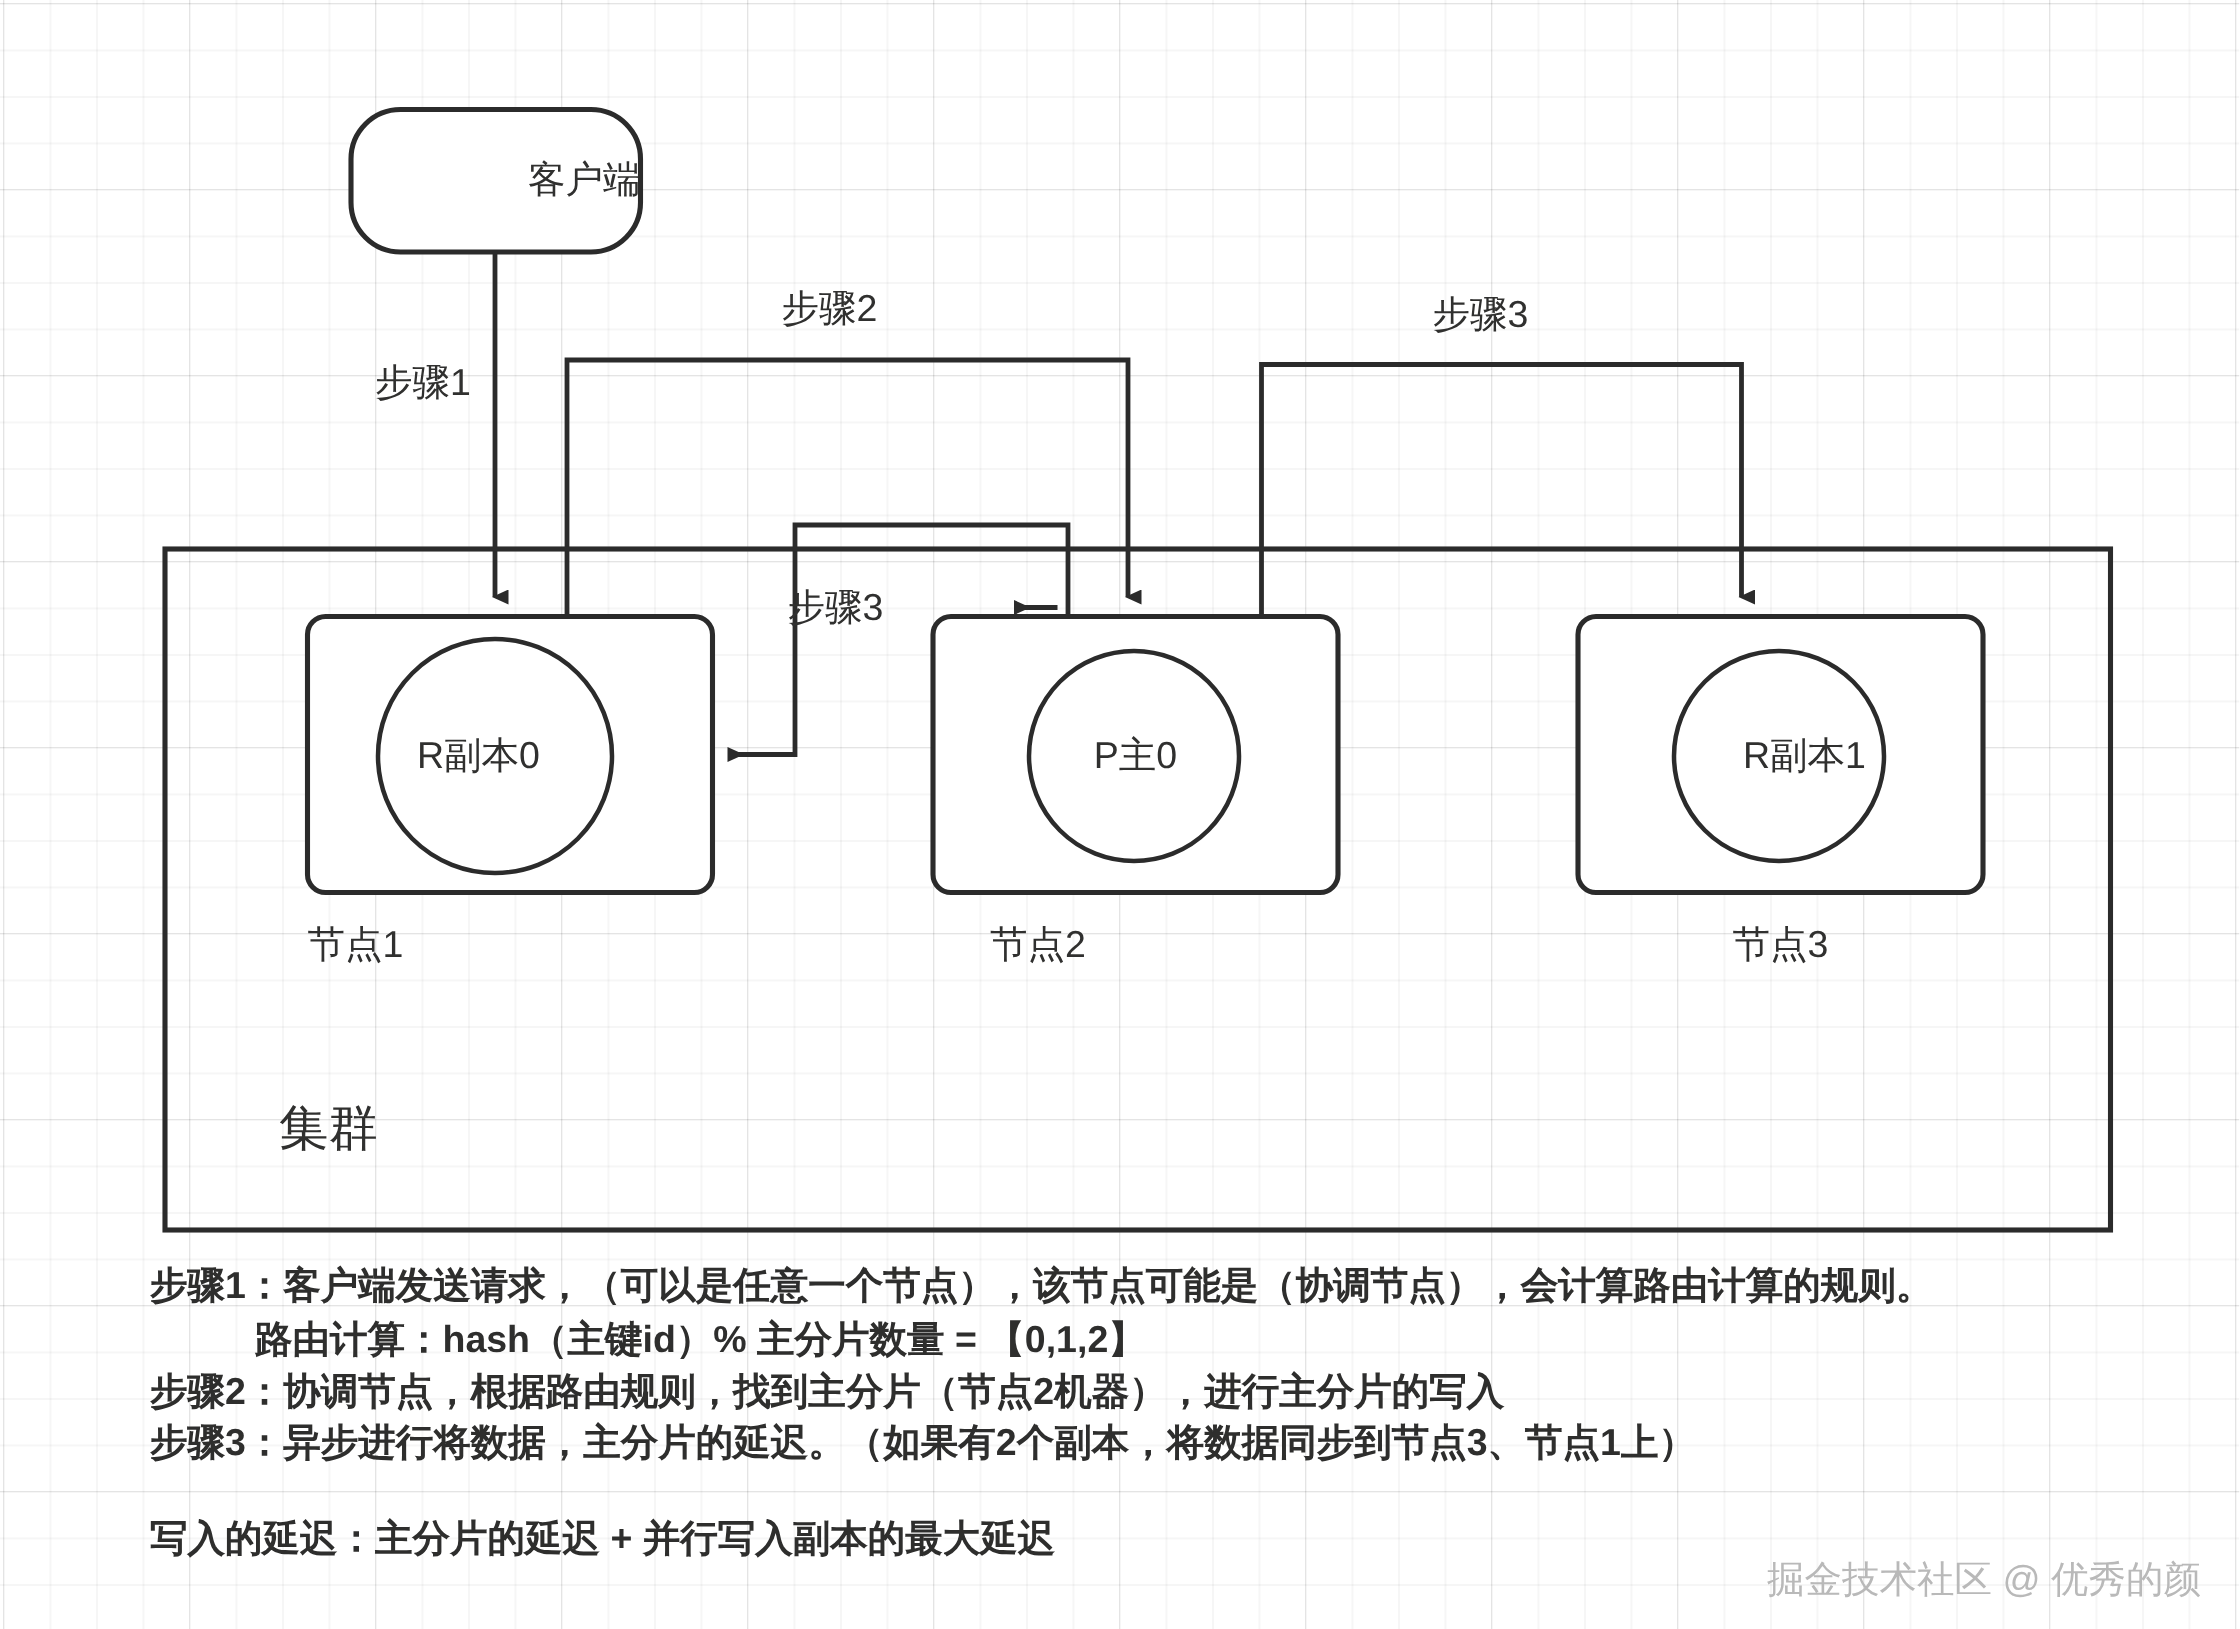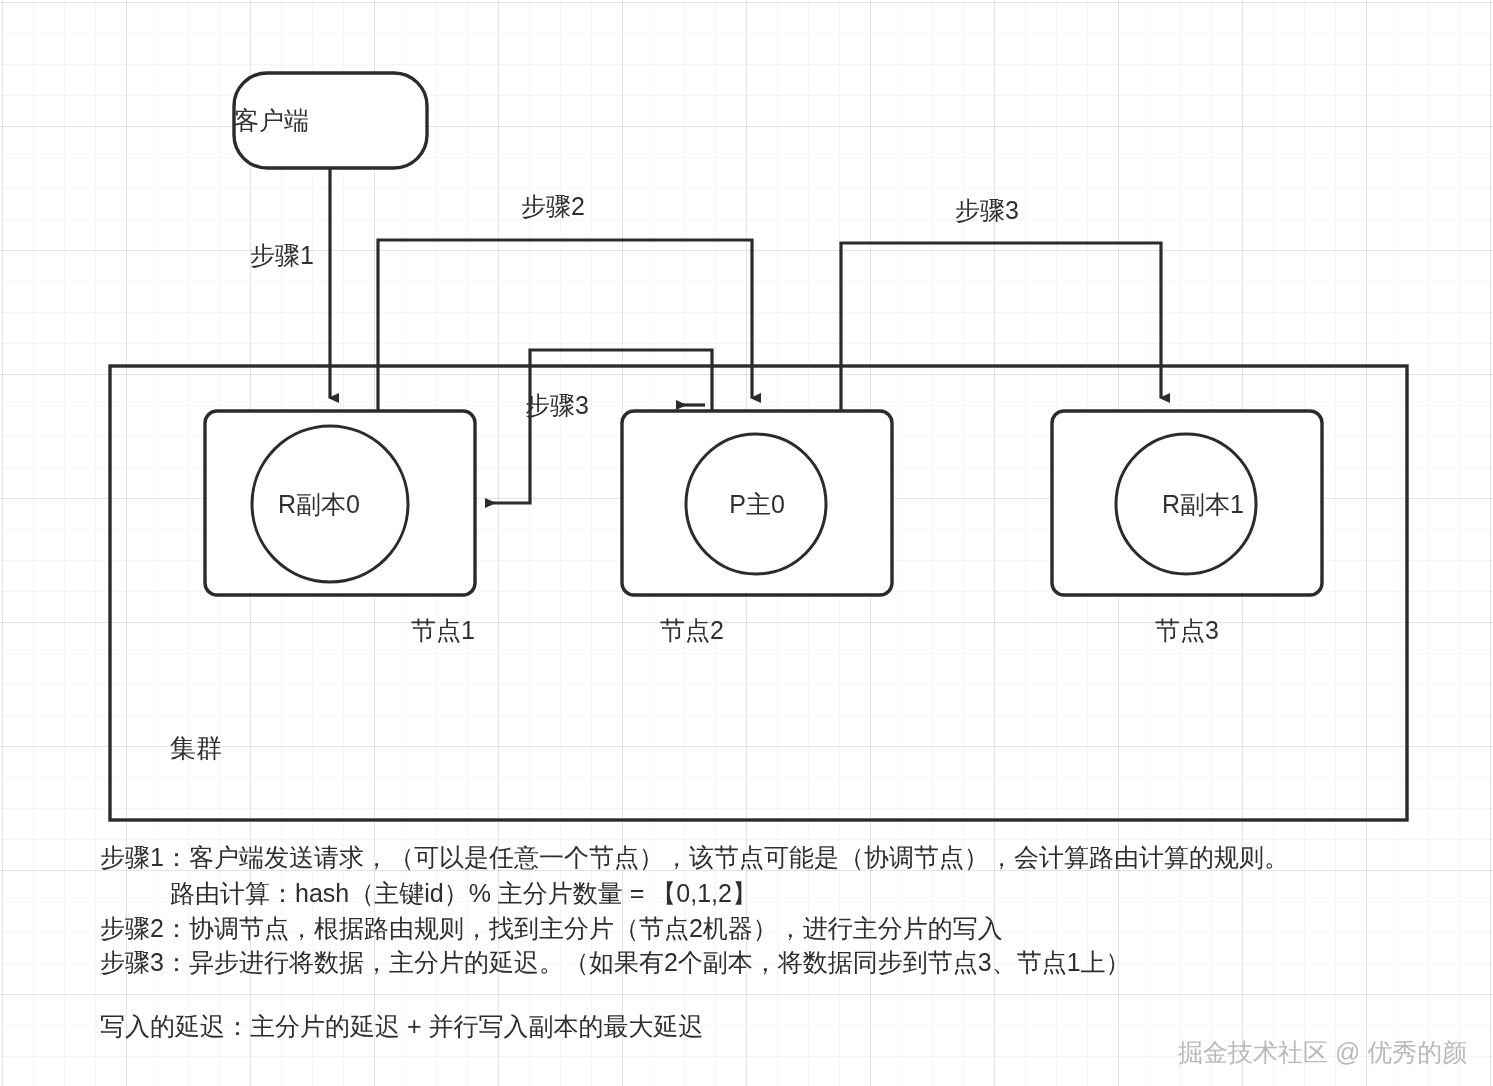--- a/index.html
+++ b/index.html
@@ -31,28 +31,29 @@
   .lbl {
     position: absolute;
     color: #30302f;
     font-family: "Liberation Sans", "DejaVu Sans", sans-serif;
     white-space: nowrap;
     line-height: 1;
   }
   .step-label { font-size: 25px; }
   .node-label { font-size: 25px; }
   .shape-label { font-size: 25px; }
-  .cluster-label { font-size: 26px; }
+  .cluster-label { font-size: 33px; margin-left: 16px; }
   .caption {
     position: absolute;
     color: #2e2e2d;
     font-family: "Liberation Sans", "DejaVu Sans", sans-serif;
     font-size: 25px;
     line-height: 1;
     white-space: nowrap;
+    font-weight: bold;
   }
   .watermark {
     position: absolute;
     color: #b9b9b9;
     font-size: 25px;
     font-family: "Liberation Sans", "DejaVu Sans", sans-serif;
     white-space: nowrap;
   }
 </style>
 </head>
@@ -86,35 +87,35 @@
     <rect x="205" y="411" width="270" height="184" rx="12" ry="12" fill="#ffffff" stroke="#2b2b2b" stroke-width="3.4"></rect>
     <circle cx="330" cy="504" r="78" fill="#ffffff" stroke="#2b2b2b" stroke-width="3"></circle>
 
     <rect x="622" y="411" width="270" height="184" rx="12" ry="12" fill="#ffffff" stroke="#2b2b2b" stroke-width="3.4"></rect>
     <circle cx="756" cy="504" r="70" fill="#ffffff" stroke="#2b2b2b" stroke-width="3"></circle>
 
     <rect x="1052" y="411" width="270" height="184" rx="12" ry="12" fill="#ffffff" stroke="#2b2b2b" stroke-width="3.4"></rect>
     <circle cx="1186" cy="504" r="70" fill="#ffffff" stroke="#2b2b2b" stroke-width="3"></circle>
   </svg>
 
-  <div class="lbl shape-label" style="left:234px; top:108px; width:193px; text-align:left;">客户端</div>
+  <div class="lbl shape-label" style="left:234px; top:108px; width:193px; text-align:right;">客户端</div>
 
   <div class="lbl step-label" style="left:250px; top:243px;">步骤1</div>
 
   <div class="lbl step-label" style="left:521px; top:194px;">步骤2</div>
 
   <div class="lbl step-label" style="left:955px; top:198px;">步骤3</div>
 
   <div class="lbl step-label" style="left:525px; top:393px;">步骤3</div>
 
   <div class="lbl shape-label" style="left:205px; top:492px; width:228px; text-align:center;">R副本0</div>
   <div class="lbl shape-label" style="left:622px; top:492px; width:270px; text-align:center;">P主0</div>
   <div class="lbl shape-label" style="left:1052px; top:492px; width:270px; text-align:center;margin-left:16px;">R副本1</div>
 
-  <div class="lbl node-label" style="left:205px; top:618px; width:270px; text-align:right;">节点1</div>
+  <div class="lbl node-label" style="left:205px; top:618px; width:270px; text-align:left;">节点1</div>
   <div class="lbl node-label" style="left:660px; top:618px; width:270px; text-align:left;">节点2</div>
   <div class="lbl node-label" style="left:1052px; top:618px; width:270px; text-align:center;">节点3</div>
 
   <div class="lbl cluster-label" style="left:170px; top:735px;">集群</div>
 
   <div class="caption" style="left:100px; top:845px;">步骤1：客户端发送请求，（可以是任意一个节点），该节点可能是（协调节点），会计算路由计算的规则。</div>
   <div class="caption" style="left:170px; top:881px;">路由计算：hash（主键id）% 主分片数量 = 【0,1,2】</div>
   <div class="caption" style="left:100px; top:916px;">步骤2：协调节点，根据路由规则，找到主分片（节点2机器），进行主分片的写入</div>
   <div class="caption" style="left:100px; top:950px;">步骤3：异步进行将数据，主分片的延迟。（如果有2个副本，将数据同步到节点3、节点1上）</div>
   <div class="caption" style="left:100px; top:1014px;">写入的延迟：主分片的延迟 + 并行写入副本的最大延迟</div>

